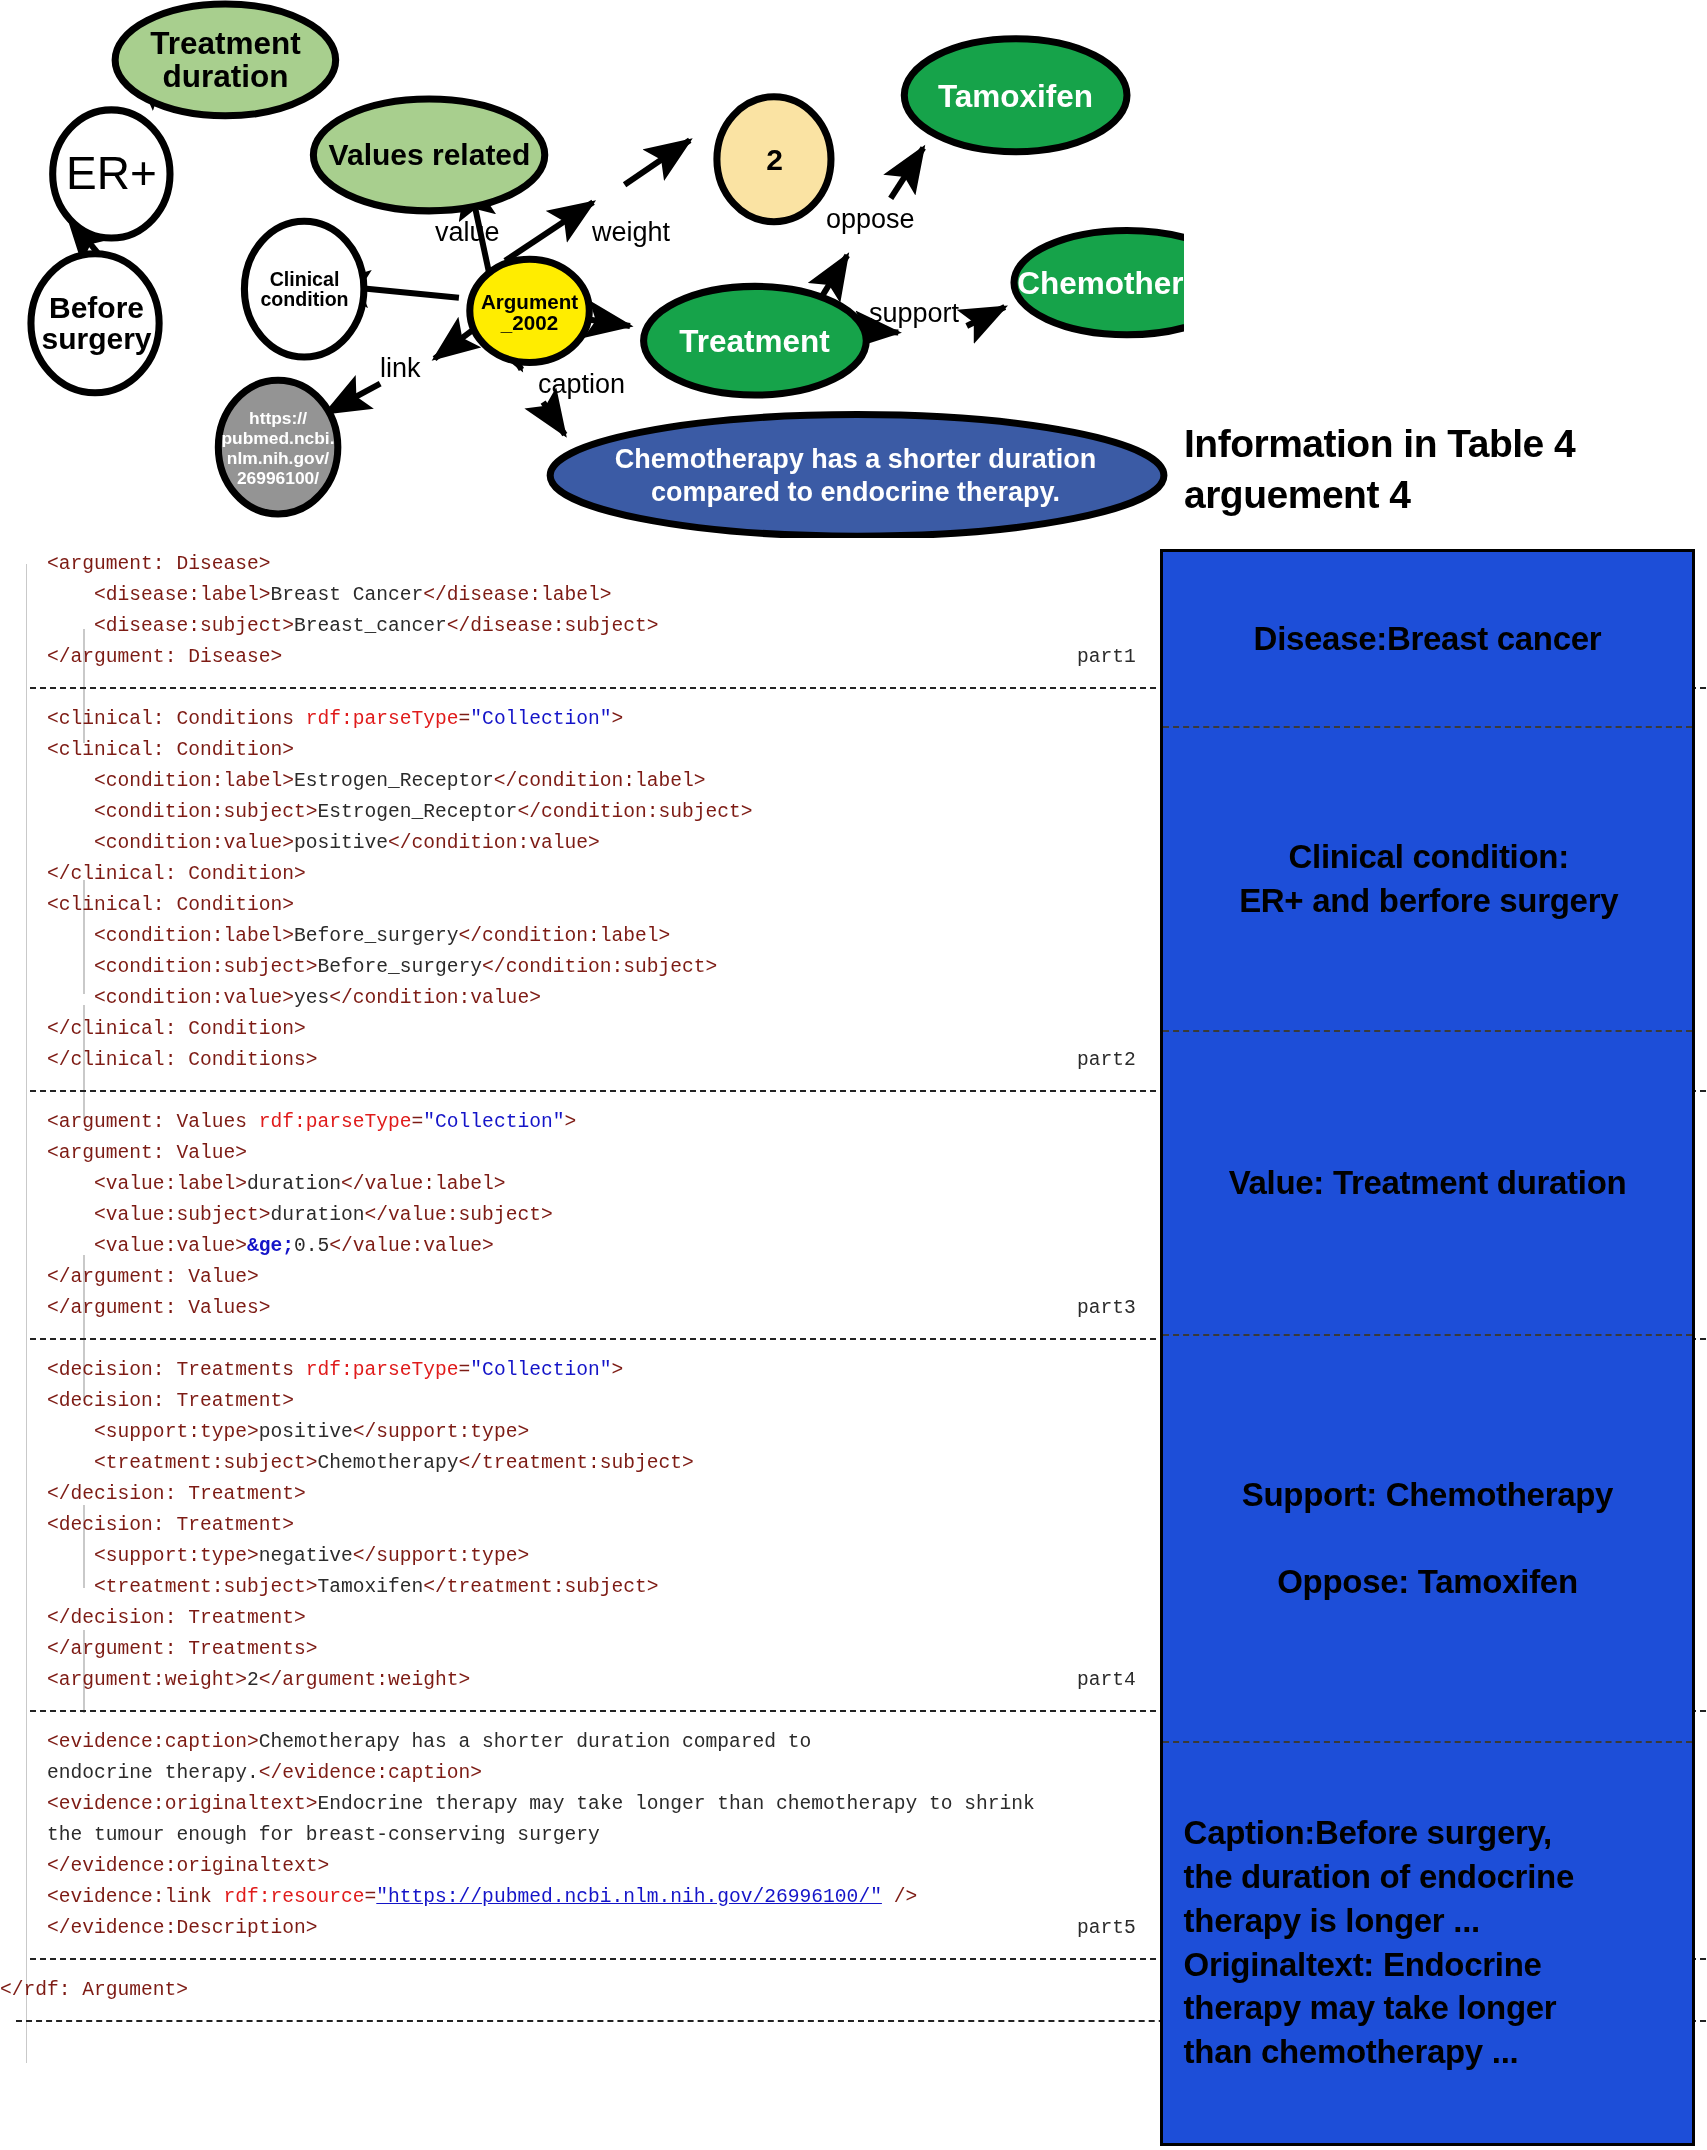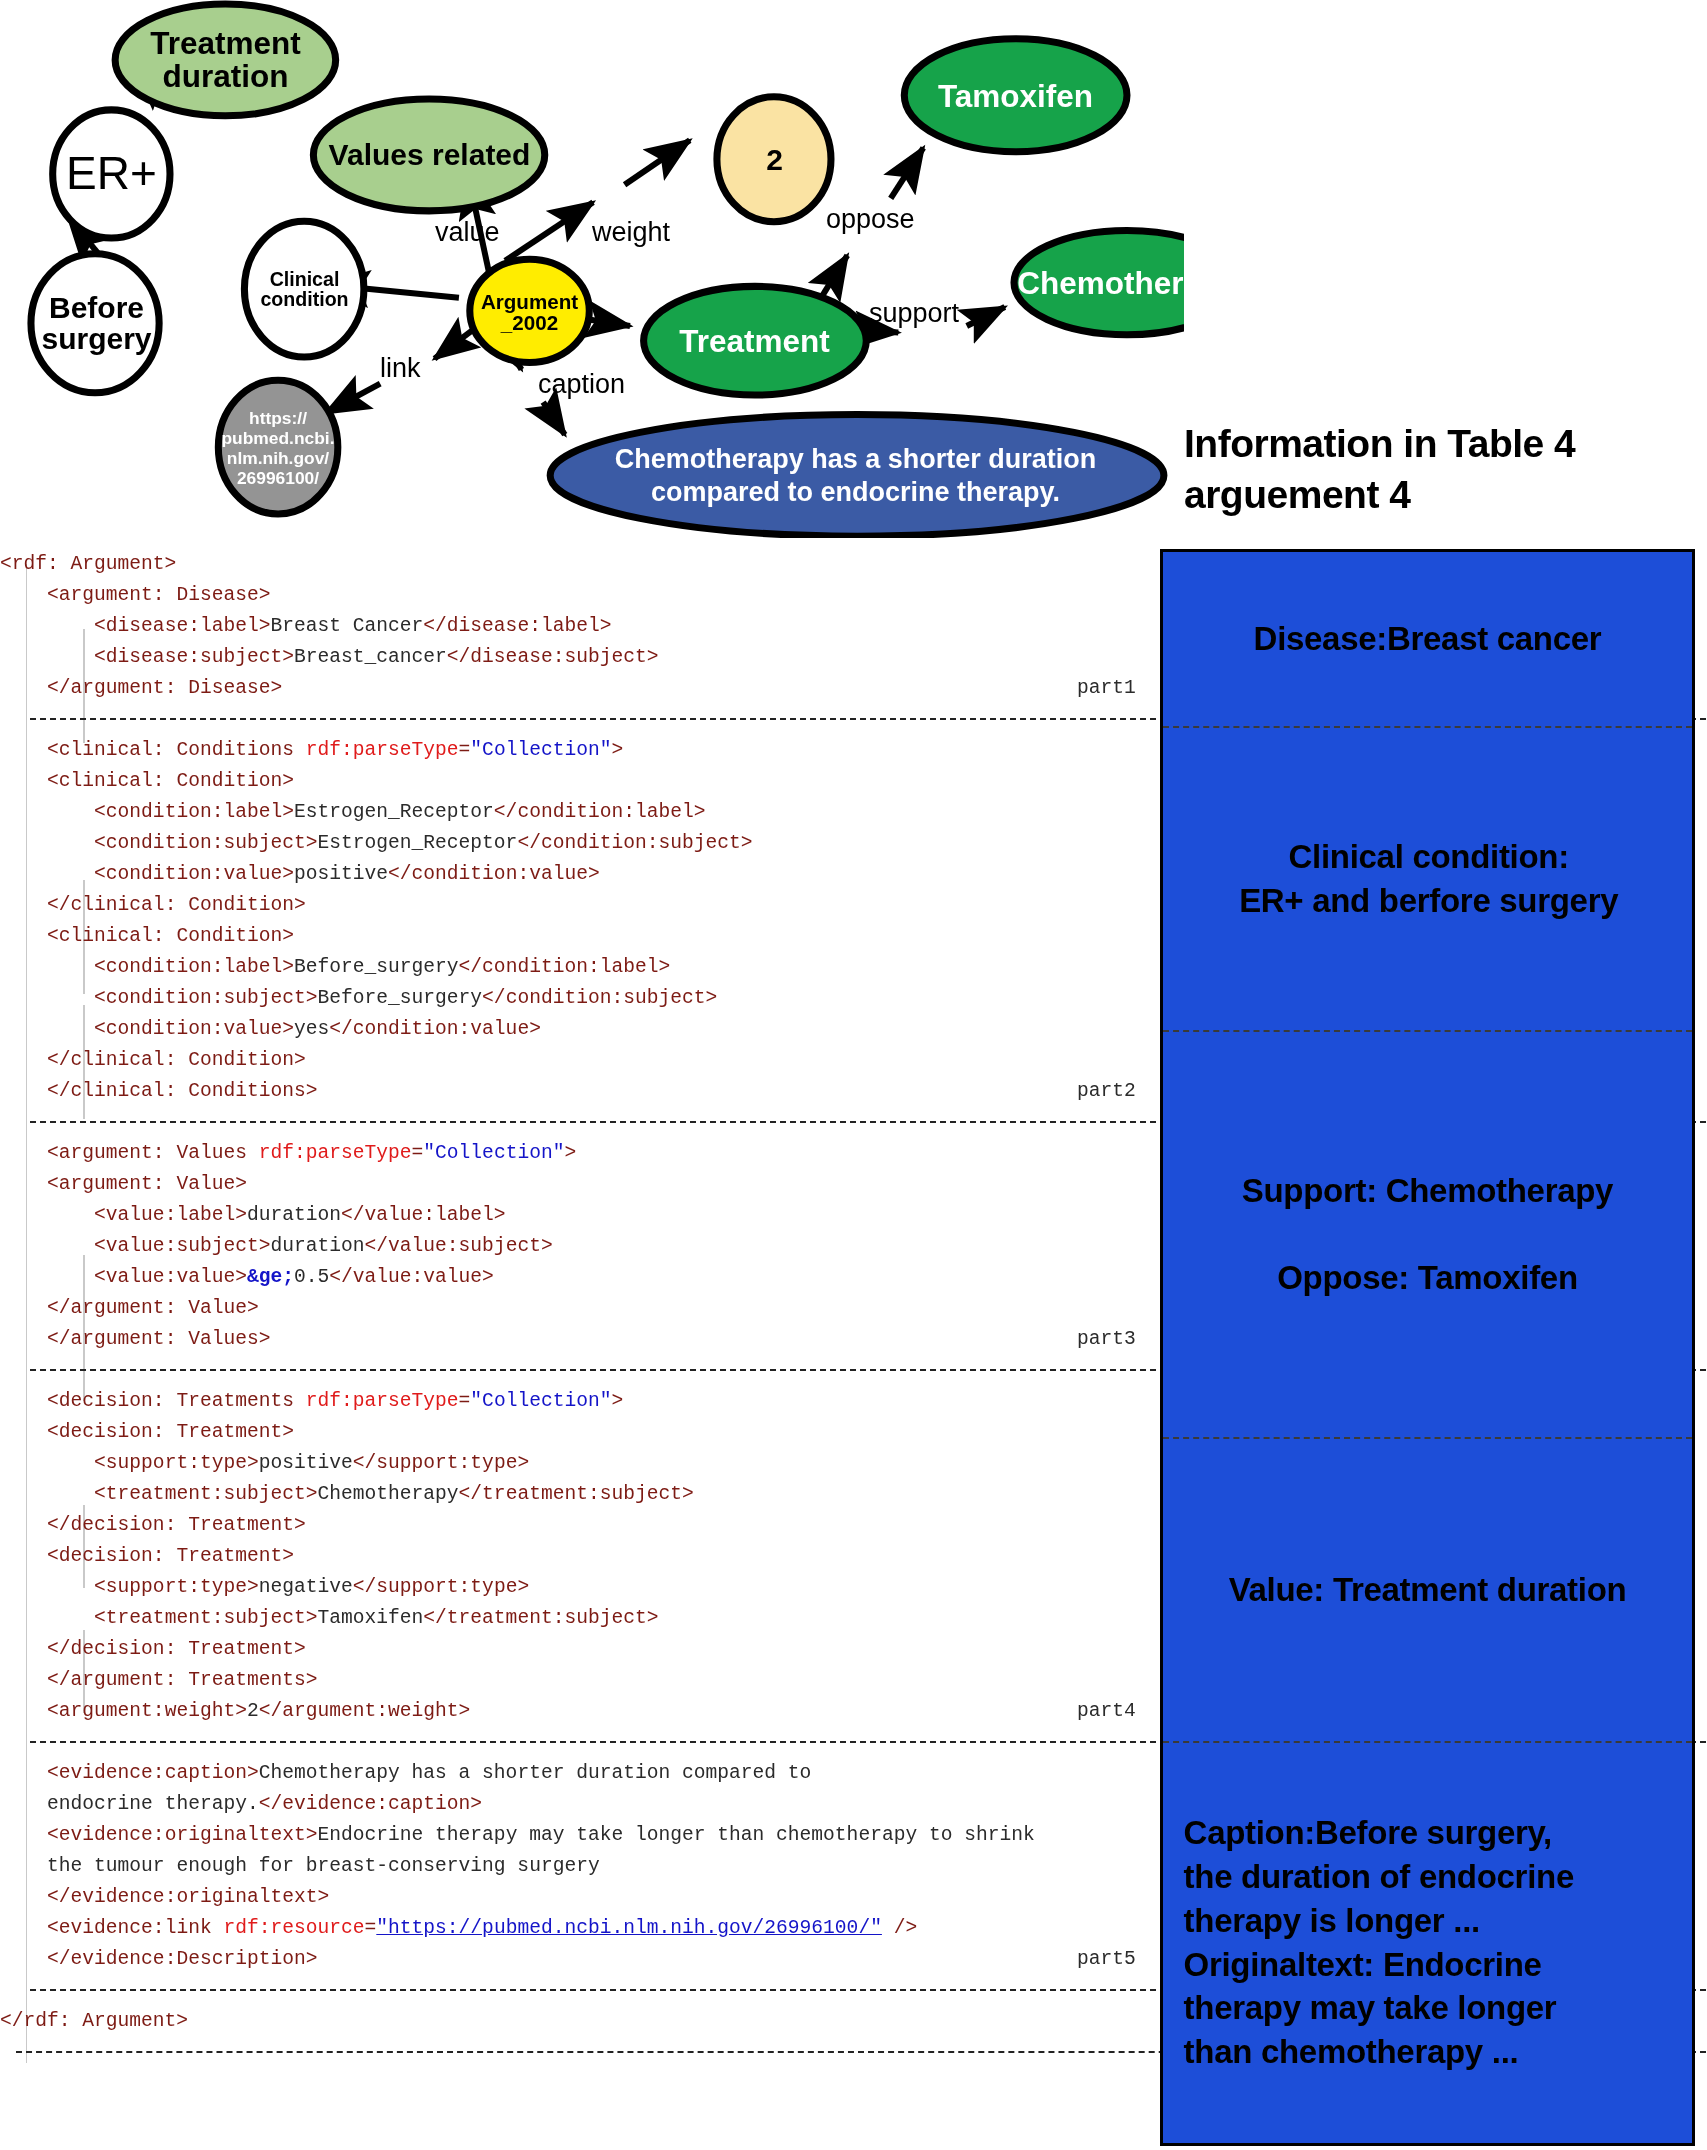--- a/index.html
+++ b/index.html
@@ -168,21 +168,20 @@
 
   <div id="code">
     <div class="guide" style="left:25.5px;top:15px;height:1499px;"></div>
     <div class="guide" style="left:83px;top:80px;height:114px;"></div>
     <div class="guide" style="left:83px;top:331px;height:114px;"></div>
     <div class="guide" style="left:83px;top:456px;height:114px;"></div>
     <div class="guide" style="left:83px;top:706px;height:146px;"></div>
     <div class="guide" style="left:83px;top:956px;height:83px;"></div>
     <div class="guide" style="left:83px;top:1081px;height:83px;"></div>
     <div id="code-lines">
-        <div class="ln"><span class="txt"></span><span class="tag">&lt;rdf: Argument&gt;</span></div>
         <div class="ln"><span class="txt">    </span><span class="tag">&lt;argument: Disease&gt;</span></div>
         <div class="ln"><span class="txt">        </span><span class="tag">&lt;disease:label&gt;</span><span class="txt">Breast Cancer</span><span class="tag">&lt;/disease:label&gt;</span></div>
         <div class="ln"><span class="txt">        </span><span class="tag">&lt;disease:subject&gt;</span><span class="txt">Breast_cancer</span><span class="tag">&lt;/disease:subject&gt;</span></div>
         <div class="ln"><span class="txt">    </span><span class="tag">&lt;/argument: Disease&gt;</span><span class="part">part1</span></div>
         <div class="sep"></div>
         <div class="ln"><span class="txt">    </span><span class="tag">&lt;clinical: Conditions </span><span class="attr">rdf:parseType</span><span class="tag">=</span><span class="aval">"Collection"</span><span class="tag">&gt;</span></div>
         <div class="ln"><span class="txt">    </span><span class="tag">&lt;clinical: Condition&gt;</span></div>
         <div class="ln"><span class="txt">        </span><span class="tag">&lt;condition:label&gt;</span><span class="txt">Estrogen_Receptor</span><span class="tag">&lt;/condition:label&gt;</span></div>
         <div class="ln"><span class="txt">        </span><span class="tag">&lt;condition:subject&gt;</span><span class="txt">Estrogen_Receptor</span><span class="tag">&lt;/condition:subject&gt;</span></div>
         <div class="ln"><span class="txt">        </span><span class="tag">&lt;condition:value&gt;</span><span class="txt">positive</span><span class="tag">&lt;/condition:value&gt;</span></div>
@@ -228,27 +227,27 @@
   </div>
 
   <div id="panel">
       <div class="prow center" style="height: 174px;">
         <p>Disease:Breast cancer</p>
       </div>
       <div class="prow center" style="height: 304px; padding-left: 23px;">
         <p>Clinical condition:</p>
         <p>ER+ and berfore surgery</p>
       </div>
+      <div class="prow center" style="height: 304px;">
+        <p>Value: Treatment duration</p>
+      </div>
       <div class="prow center" style="height: 407px;">
         <p>Support: Chemotherapy</p>
         <p>&nbsp;</p>
         <p>Oppose: Tamoxifen</p>
-      </div>
-      <div class="prow center" style="height: 304px;">
-        <p>Value: Treatment duration</p>
       </div>
       <div class="prow left" style="height: 401px;">
         <p>Caption:Before surgery,</p>
         <p>the duration of endocrine</p>
         <p>therapy is longer ...</p>
         <p>Originaltext: Endocrine</p>
         <p>therapy may take longer</p>
         <p>than chemotherapy ...</p>
       </div>
     </div>

